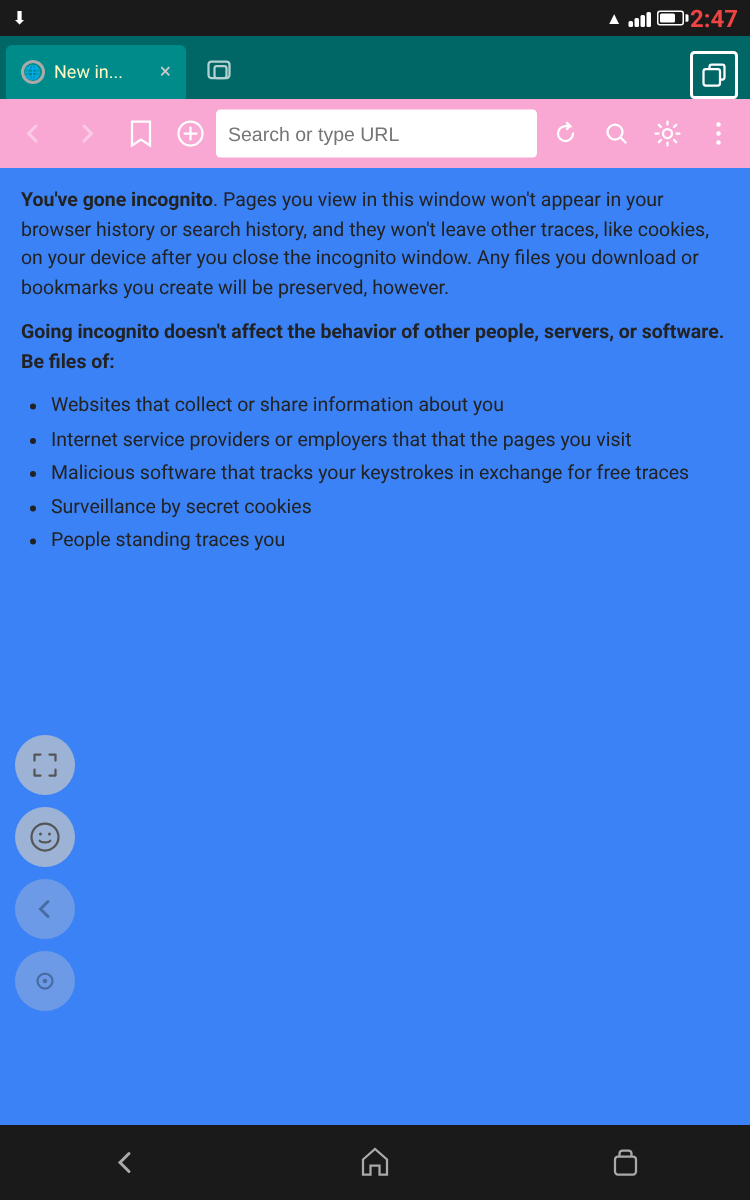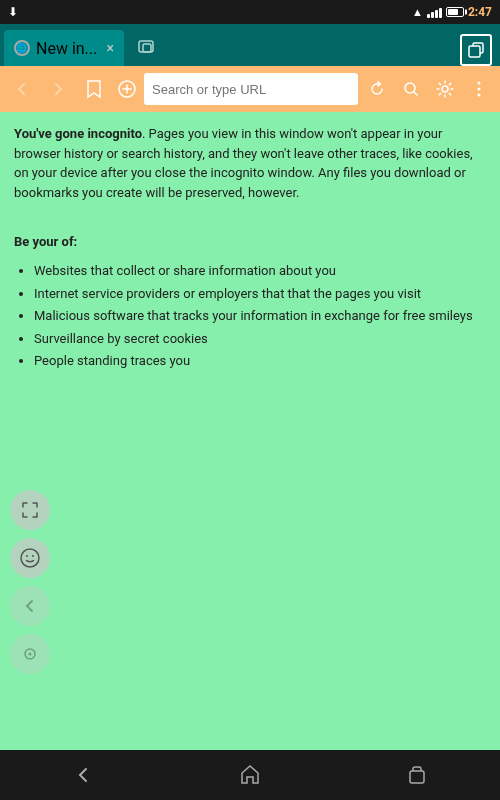--- a/index.html
+++ b/index.html
@@ -60,22 +60,22 @@
       border-radius: 50%;
       border: 2px solid #aaa;
       display: flex;
       align-items: center;
       justify-content: center;
       font-size: 9px;
       color: #aaa;
       flex-shrink: 0;
     }
     .tab-label {
-      font-size: 16px;
-      color: #000000;
+      font-size: 12px;
+      color: #fef9c3;
       flex: 1;
       overflow: hidden;
       text-overflow: ellipsis;
       white-space: nowrap;
     }
     .tab-close {
       font-size: 14px;
       color: #ccc;
       cursor: pointer;
       flex-shrink: 0;
@@ -109,21 +109,21 @@
       margin-right: 4px;
     }
 
     
     .address-bar {
       height: 46px;
       display: flex;
       align-items: center;
       padding: 0 6px;
       gap: 4px;
-      background: #fdba74;
+      background: #f9a8d4;
     }
     .nav-btn {
       width: 32px;
       height: 32px;
       display: flex;
       align-items: center;
       justify-content: center;
       color: #fff;
       font-size: 16px;
       opacity: 0.9;
@@ -174,21 +174,21 @@
       display: flex;
       align-items: center;
       justify-content: center;
       color: #fff;
       font-size: 16px;
       flex-shrink: 0;
     }
 
     
     .content-area {
-      background: #86efac;
+      background: #3b82f6;
       padding: 12px 14px;
       font-size: 13px;
       color: #222;
       line-height: 1.5;
       height: calc(800px - 24px - 42px - 46px - 50px);
       overflow: hidden;
       position: relative;
     }
     .content-area p {
       margin-bottom: 10px;
@@ -246,21 +246,21 @@
     }
     .bottom-nav-btn {
       width: 60px;
       height: 40px;
       display: flex;
       align-items: center;
       justify-content: center;
       color: #aaa;
       font-size: 22px;
     }
-    .time { font-size: 12px; color: #fdba74; font-weight: bold; }
+    .time { font-size: 16px; color: #ef4444; font-weight: bold; }
 
     
     .signal-bars {
       display: flex;
       align-items: flex-end;
       gap: 1px;
       height: 12px;
     }
     .signal-bar {
       width: 3px;
@@ -398,27 +398,27 @@
     </svg>
   </div>
 </div>
 
 <div class="content-area">
   <p>
     <span class="bold-text">You've gone incognito</span><span>. Pages you view in this window won't appear in your browser history or search history, and they won't leave other traces, like cookies, on your device after you close the incognito window. Any files you download or bookmarks you create will be preserved, however.</span>
   </p>
   <div class="warning-section">
     <p class="warning-title">
-      <br>
-      <span>Be your of:</span>
+      <span>Going incognito doesn't affect the behavior of other people, servers, or software.</span><br>
+      <span>Be files of:</span>
     </p>
     <ul class="bullet-list">
     <li>Websites that collect or share information about you</li>
         <li>Internet service providers or employers that that the pages you visit</li>
-        <li>Malicious software that tracks your information in exchange for free smileys</li>
+        <li>Malicious software that tracks your keystrokes in exchange for free traces</li>
         <li>Surveillance by secret cookies</li>
         <li>People standing traces you</li>
       </ul>
   </div>
 </div>
 
 <div class="floating-buttons">
   <div class="fab">
     <svg width="20" height="20" viewBox="0 0 20 20" fill="none">
       <path d="M3 7V3h4M13 3h4v4M17 13v4h-4M7 17H3v-4" stroke="#555" stroke-width="1.5" stroke-linecap="round" stroke-linejoin="round"></path>

